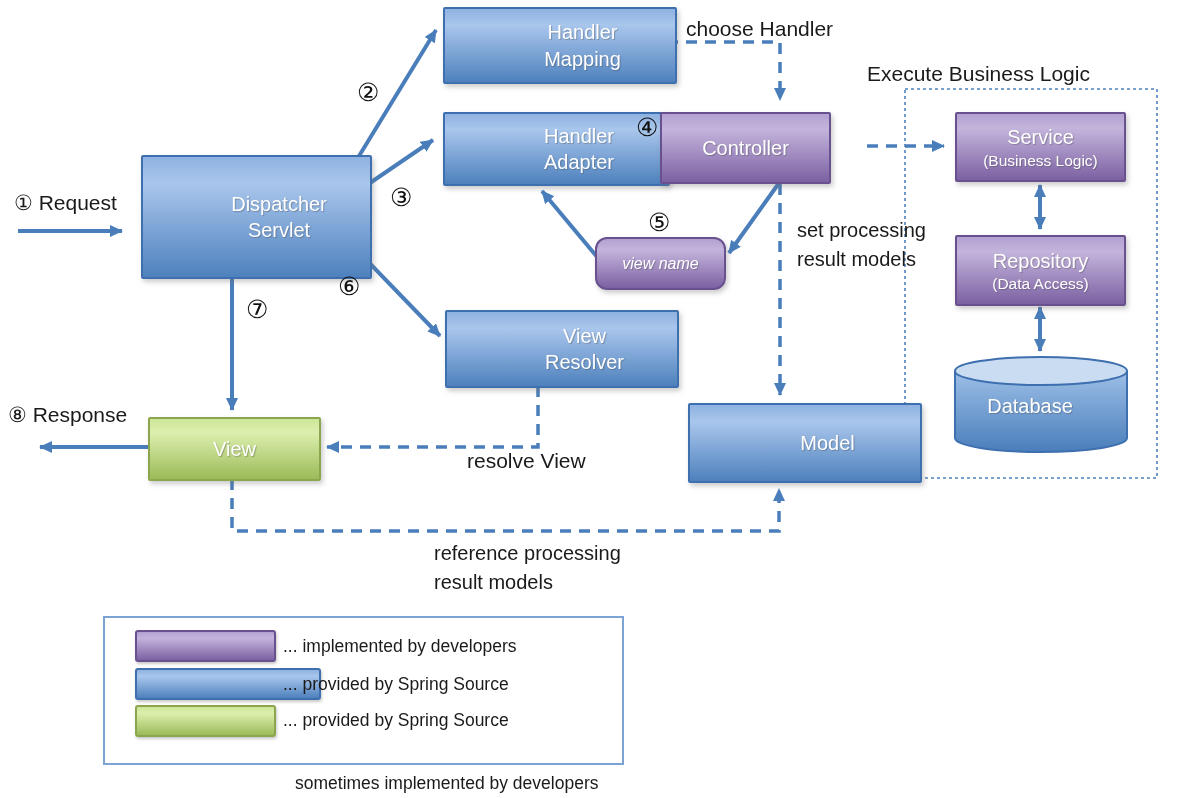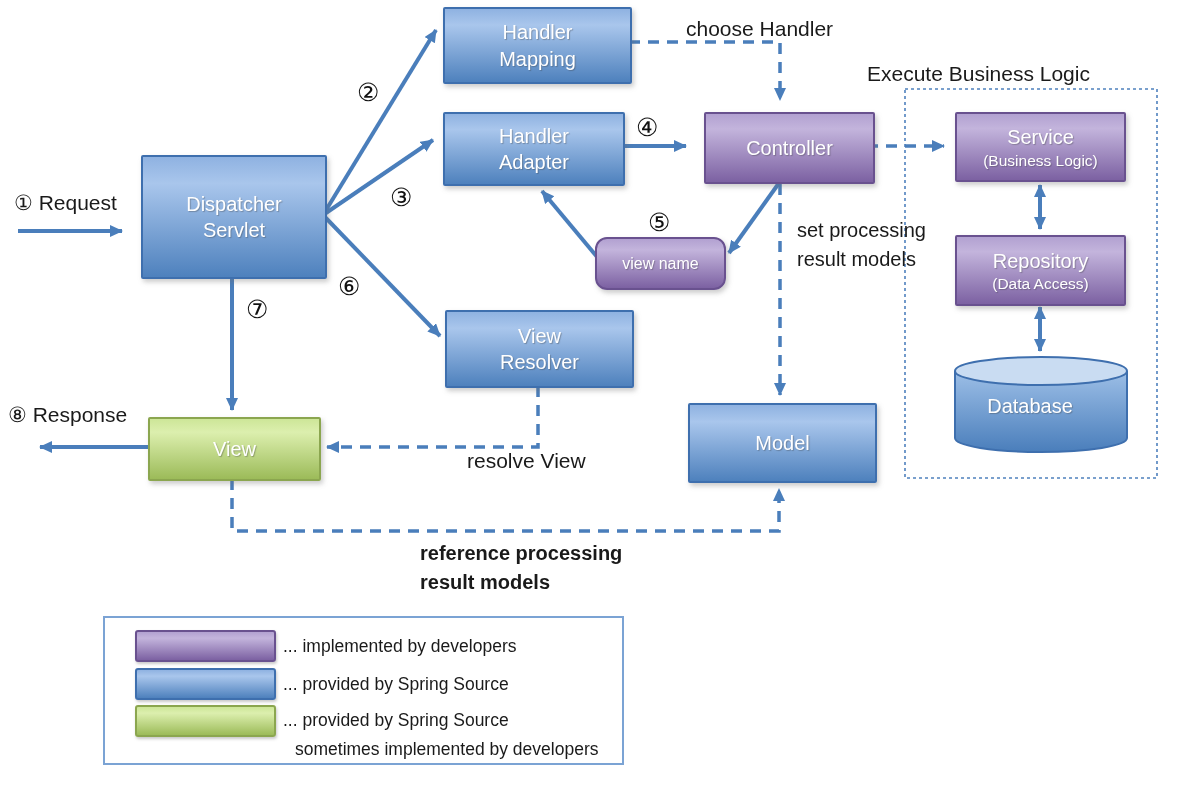--- a/index.html
+++ b/index.html
@@ -7,21 +7,21 @@
     position:relative;width:1196px;height:798px;background:#fff;overflow:hidden;
     font-family:"Liberation Sans", sans-serif;color:#1a1a1a;
   }
   #arrow-layer{position:absolute;left:0;top:0;width:1196px;height:798px;z-index:1;}
   .box{
     position:absolute;z-index:2;display:flex;flex-direction:column;align-items:center;justify-content:center;
     color:#fff;font-size:20px;line-height:1.32;text-align:center;border-radius:2px;
     text-shadow:1px 1px 1px rgba(60,60,60,.35);
     box-shadow:2px 3px 5px rgba(110,110,110,.35);
   }
-  .blue{background:linear-gradient(180deg,#8fb2e1 0%,#a9c6ec 22%,#4e81bd 100%);border:2px solid #3e6fae;}
+  .blue{background:linear-gradient(180deg,#8fb2e1 0%,#a9c6ec 22%,#4e81bd 100%);border:2px solid #3e6fae;padding-left:45px;}
   .purple{background:linear-gradient(180deg,#b2a1d1 0%,#c3b4dc 22%,#7c61a2 100%);border:2px solid #69518f;}
   .green{background:linear-gradient(180deg,#cde698 0%,#dcefae 22%,#9cbb59 100%);border:2px solid #8ba64f;}
   .rounded{border-radius:12px;}
   .sub{font-size:15.5px;line-height:1.15;margin-top:1px;}
   .lbl{position:absolute;z-index:3;font-size:21px;white-space:nowrap;}
   .lbl.two{line-height:29px;}
   .stepnum{position:absolute;z-index:3;font-size:25px;color:#111;}
   .db-label{position:absolute;z-index:3;color:#fff;font-size:20px;text-align:center;text-shadow:1px 1px 1px rgba(60,60,60,.35);}
   #legend-box{
     position:absolute;left:103px;top:616px;width:517px;height:145px;z-index:2;
@@ -86,64 +86,64 @@
     <div>Adapter</div>
   </div>
   <div class="box blue" style="left:445px;top:310px;width:185px;height:74px;">
     <div>View</div>
     <div>Resolver</div>
   </div>
   <div class="box blue" style="left:688px;top:403px;width:185px;height:76px;">
     <div>Model</div>
   </div>
 
-  <div class="box purple" style="left:704px;top:112px;width:167px;height:68px;">
+  <div class="box purple" style="left:660px;top:112px;width:167px;height:68px;">
     <div>Controller</div>
   </div>
   <div class="box purple" style="left:955px;top:112px;width:167px;height:66px;">
     <div>Service</div>
     <div class="sub">(Business Logic)</div>
   </div>
   <div class="box purple" style="left:955px;top:235px;width:167px;height:67px;">
     <div>Repository</div>
     <div class="sub">(Data Access)</div>
   </div>
-  <div class="box purple rounded" style="left:595px;top:237px;width:127px;height:49px;font-size:16px;">
+  <div class="box purple rounded" style="left:595px;top:237px;width:127px;height:49px;font-size:16px;font-style:italic;">
     <div>view name</div>
   </div>
 
   <div class="box green" style="left:148px;top:417px;width:169px;height:60px;">
     <div>View</div>
   </div>
 
   <div class="db-label" style="left:955px;top:395px;width:150px;">Database</div>
 
   <div class="lbl" style="left:14px;top:191px;">① Request</div>
   <div class="lbl" style="left:8px;top:403px;">⑧ Response</div>
   <div class="lbl" style="left:686px;top:17px;">choose Handler</div>
   <div class="lbl" style="left:867px;top:62px;">Execute Business Logic</div>
   <div class="lbl two" style="left:797px;top:216px;font-size:20px;">
     <div>set processing</div>
     <div>result models</div>
   </div>
   <div class="lbl" style="left:467px;top:449px;">resolve View</div>
-  <div class="lbl two" style="left:420px;top:539px;font-size:20px;font-weight:bold;">
+  <div class="lbl two" style="left:434px;top:539px;font-size:20px;">
     <div>reference processing</div>
     <div>result models</div>
   </div>
 
   <div class="stepnum" style="left:357px;top:78px;">②</div>
   <div class="stepnum" style="left:390px;top:183px;">③</div>
   <div class="stepnum" style="left:636px;top:113px;">④</div>
   <div class="stepnum" style="left:648px;top:208px;">⑤</div>
   <div class="stepnum" style="left:338px;top:272px;">⑥</div>
   <div class="stepnum" style="left:246px;top:295px;">⑦</div>
 
   <div id="legend-box"></div>
   <div class="swatch purple" style="left:135px;top:630px;"></div>
   <div class="legend-label" style="left:283px;top:636px;">... implemented by developers</div>
   <div class="swatch blue" style="left:135px;top:668px;"></div>
   <div class="legend-label" style="left:283px;top:674px;">... provided by Spring Source</div>
   <div class="swatch green" style="left:135px;top:705px;"></div>
   <div class="legend-label" style="left:283px;top:710px;">... provided by Spring Source</div>
-  <div class="legend-label" style="left:295px;top:739px;text-align:right;">sometimes implemented by developers</div>
+  <div class="legend-label" style="left:295px;top:773px;text-align:right;">sometimes implemented by developers</div>
 
 </div>
 
 </body></html>

